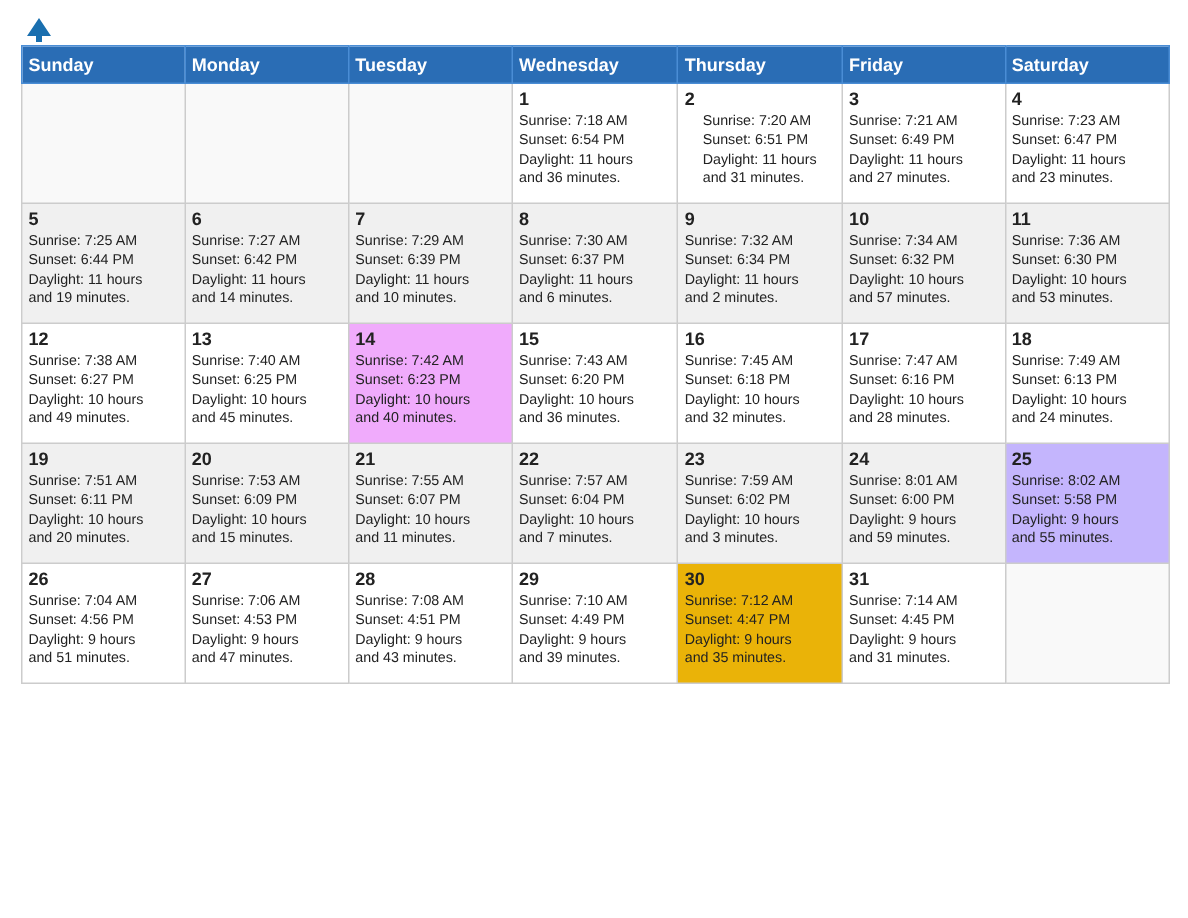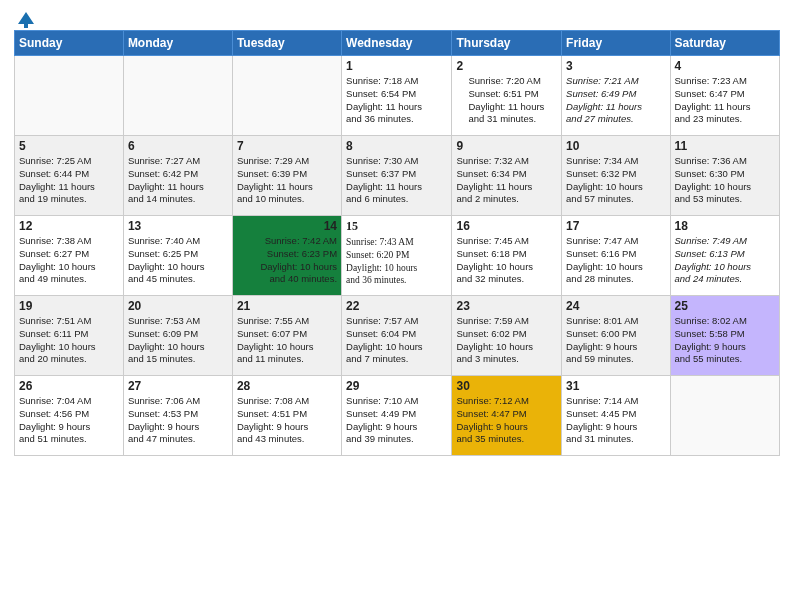--- a/index.html
+++ b/index.html
@@ -137,21 +137,21 @@
           </td>
           <td style="background: rgb(255, 255, 255);">
             <div class="day-number">2</div>
             <div class="day-info" style="white-space: pre-line; margin-left: 12px;">Sunrise: 7:20 AM
 Sunset: 6:51 PM
 Daylight: 11 hours
 and 31 minutes.</div>
           </td>
           <td style="background: rgb(255, 255, 255);">
             <div class="day-number">3</div>
-            <div class="day-info" style="white-space: pre-line; font-style: italic;">Sunrise: 7:21 AM
+            <div class="day-info" style="white-space: pre-line;">Sunrise: 7:21 AM
 Sunset: 6:49 PM
 Daylight: 11 hours
 and 27 minutes.</div>
           </td>
           <td style="background: rgb(255, 255, 255);">
             <div class="day-number">4</div>
             <div class="day-info" style="white-space: pre-line;">Sunrise: 7:23 AM
 Sunset: 6:47 PM
 Daylight: 11 hours
 and 23 minutes.</div>
@@ -216,28 +216,28 @@
 Daylight: 10 hours
 and 49 minutes.</div>
           </td>
           <td style="background: rgb(255, 255, 255); margin-top: 27px;">
             <div class="day-number">13</div>
             <div class="day-info" style="white-space: pre-line;">Sunrise: 7:40 AM
 Sunset: 6:25 PM
 Daylight: 10 hours
 and 45 minutes.</div>
           </td>
-          <td style="background: #15803d; text-align: right;">
+          <td style="background: #f0abfc;">
             <div class="day-number">14</div>
             <div class="day-info" style="white-space: pre-line;">Sunrise: 7:42 AM
 Sunset: 6:23 PM
 Daylight: 10 hours
 and 40 minutes.</div>
           </td>
-          <td style="background: rgb(255, 255, 255); font-family: Liberation Serif, serif;">
+          <td style="background: rgb(255, 255, 255);">
             <div class="day-number">15</div>
             <div class="day-info" style="white-space: pre-line;">Sunrise: 7:43 AM
 Sunset: 6:20 PM
 Daylight: 10 hours
 and 36 minutes.</div>
           </td>
           <td style="background: rgb(255, 255, 255);">
             <div class="day-number">16</div>
             <div class="day-info" style="white-space: pre-line;">Sunrise: 7:45 AM
 Sunset: 6:18 PM
@@ -246,21 +246,21 @@
           </td>
           <td style="background: rgb(255, 255, 255);">
             <div class="day-number">17</div>
             <div class="day-info" style="white-space: pre-line;">Sunrise: 7:47 AM
 Sunset: 6:16 PM
 Daylight: 10 hours
 and 28 minutes.</div>
           </td>
           <td style="background: rgb(255, 255, 255);">
             <div class="day-number">18</div>
-            <div class="day-info" style="white-space: pre-line; font-style: italic;">Sunrise: 7:49 AM
+            <div class="day-info" style="white-space: pre-line;">Sunrise: 7:49 AM
 Sunset: 6:13 PM
 Daylight: 10 hours
 and 24 minutes.</div>
           </td>
         </tr>
         <tr class="row-gray">
           <td style="background: rgb(240, 240, 240);">
             <div class="day-number">19</div>
             <div class="day-info" style="white-space: pre-line;">Sunrise: 7:51 AM
 Sunset: 6:11 PM

